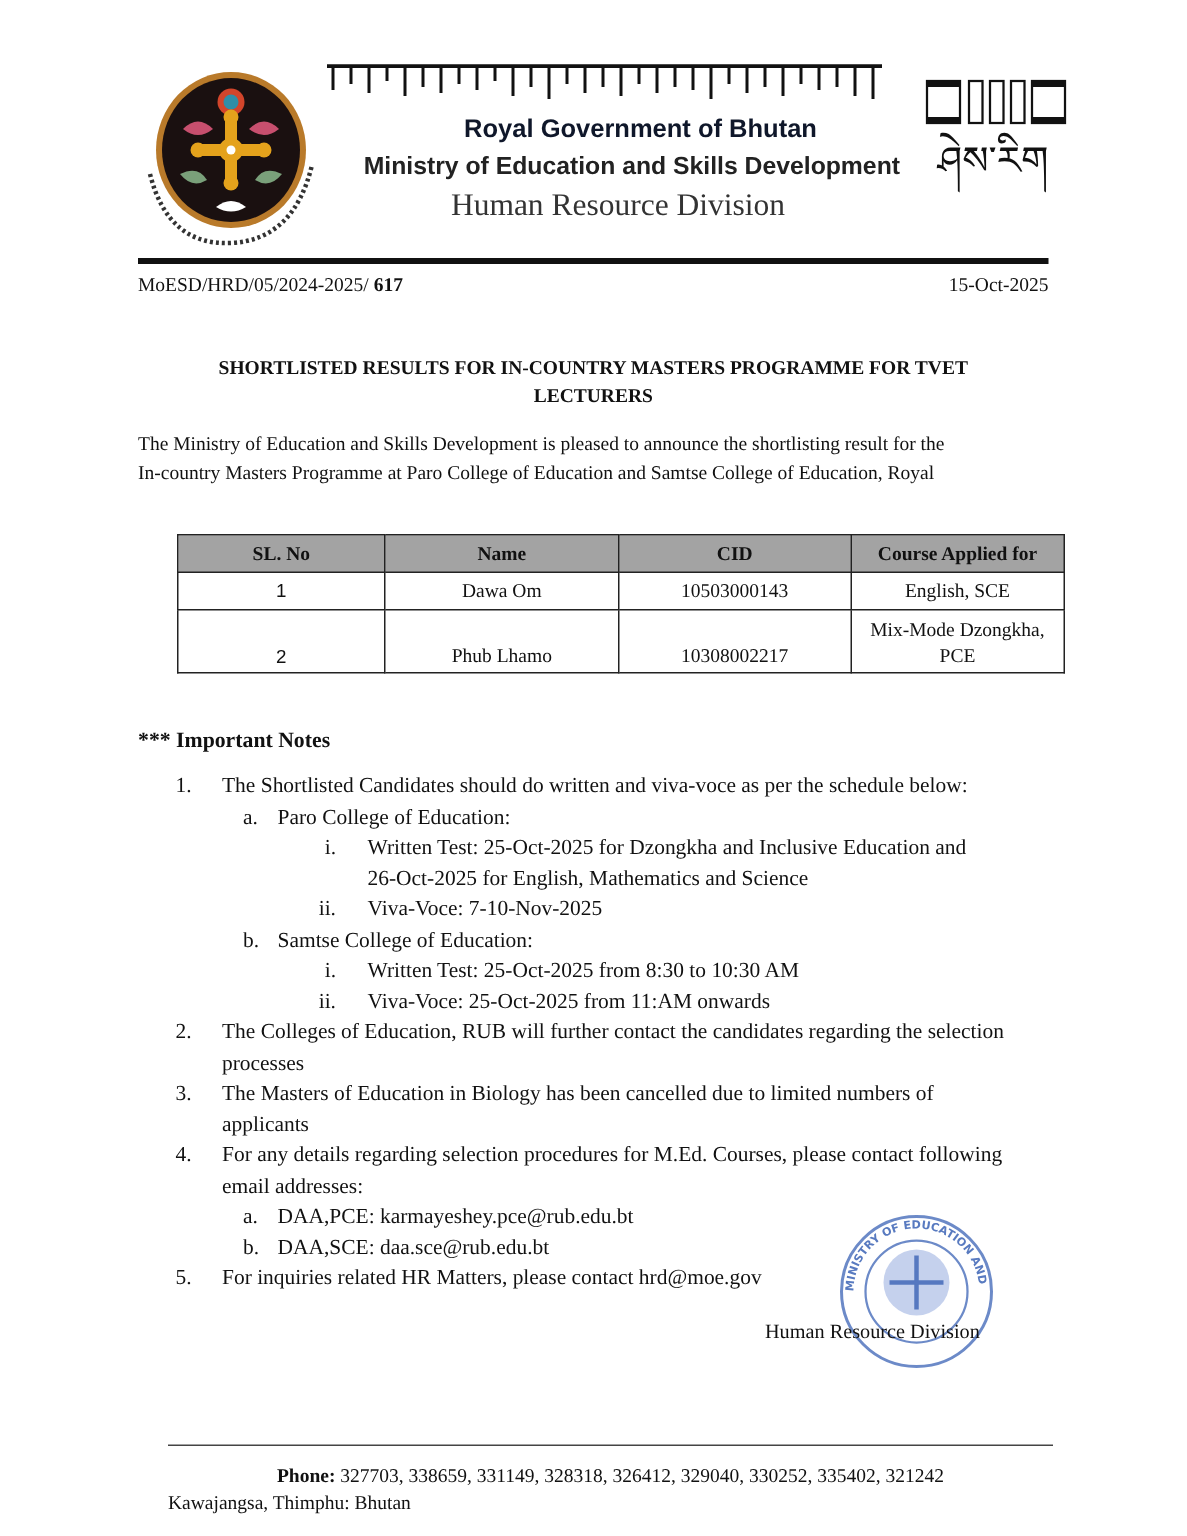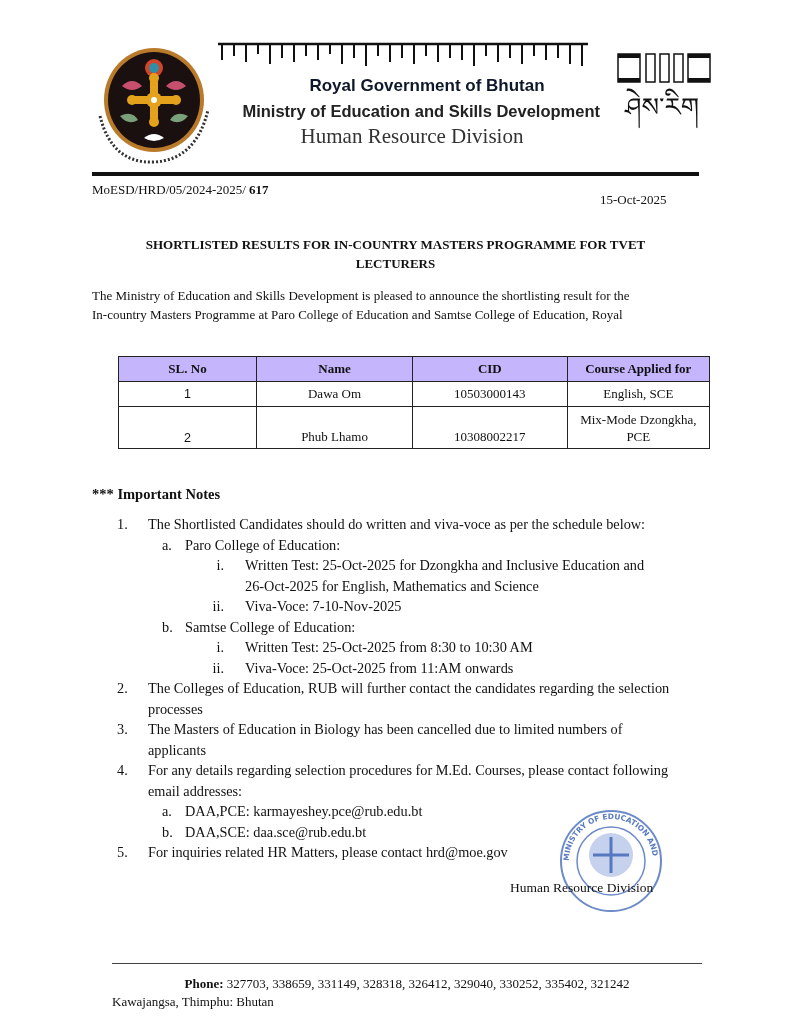--- a/index.html
+++ b/index.html
@@ -11,30 +11,30 @@
   .dz-line { left:212px; top:38px; width:380px; height:30px; }
   .org1 { left:262px; top:76px; width:330px; text-align:center; font-family:"Liberation Sans", sans-serif; font-weight:bold; font-size:17px; color:#0f172a; }
   .org2 { left:222px; top:102px; width:378px; text-align:right; font-family:"Liberation Sans", sans-serif; font-weight:bold; font-size:16.5px; color:#222; white-space:nowrap; }
   .org3 { left:262px; top:124px; width:300px; text-align:center; font-family:"Liberation Serif", serif; font-size:21px; color:#333; }
   .logo-right { left:612px; top:48px; width:100px; height:90px; }
 
   .top-rule { left:92px; top:172px; width:607px; height:4px; background:#111; }
 
   .ref { left:92px; top:182px; font-size:13px; }
   .ref b { font-weight:bold; }
-  .date { left:600px; top:182px; width:99px; text-align:left; font-size:13px;margin-top:10px; }
+  .date { left:600px; top:182px; width:99px; text-align:right; font-size:13px; }
 
   .title { left:120px; top:235px; width:551px; text-align:center; font-weight:bold; font-size:13px; line-height:19px; }
 
   .intro { left:92px; top:286px; width:600px; font-size:13px; line-height:19px; }
 
   
   table.results { position:absolute; left:118px; top:356px; width:592px; border-collapse:collapse; font-size:13px; }
   table.results th, table.results td { border:1.3px solid #222; text-align:center; padding:0 4px; }
-  table.results th { background:#c4b5fd; font-weight:bold; height:24px; }
+  table.results th { background:#a3a3a3; font-weight:bold; height:24px; }
   table.results td { height:24px; }
   table.results tr.tall td { height:38px; vertical-align:bottom; padding-bottom:3px; }
   table.results td.sl { font-family:"Liberation Sans", sans-serif; font-size:12.5px; }
   table.results tr.tall td.course { vertical-align:middle; line-height:17px; padding-bottom:0; }
   .col1 { width:140px; } .col2 { width:158px; } .col3 { width:153px; } .col4 { width:141px; }
 
   .notes-h { left:92px; top:486px; font-weight:bold; font-size:14.5px; }
 
   .notes { left:92px; top:514px; width:620px; font-size:14.3px; line-height:20.5px; }
   .li { position:relative; }

